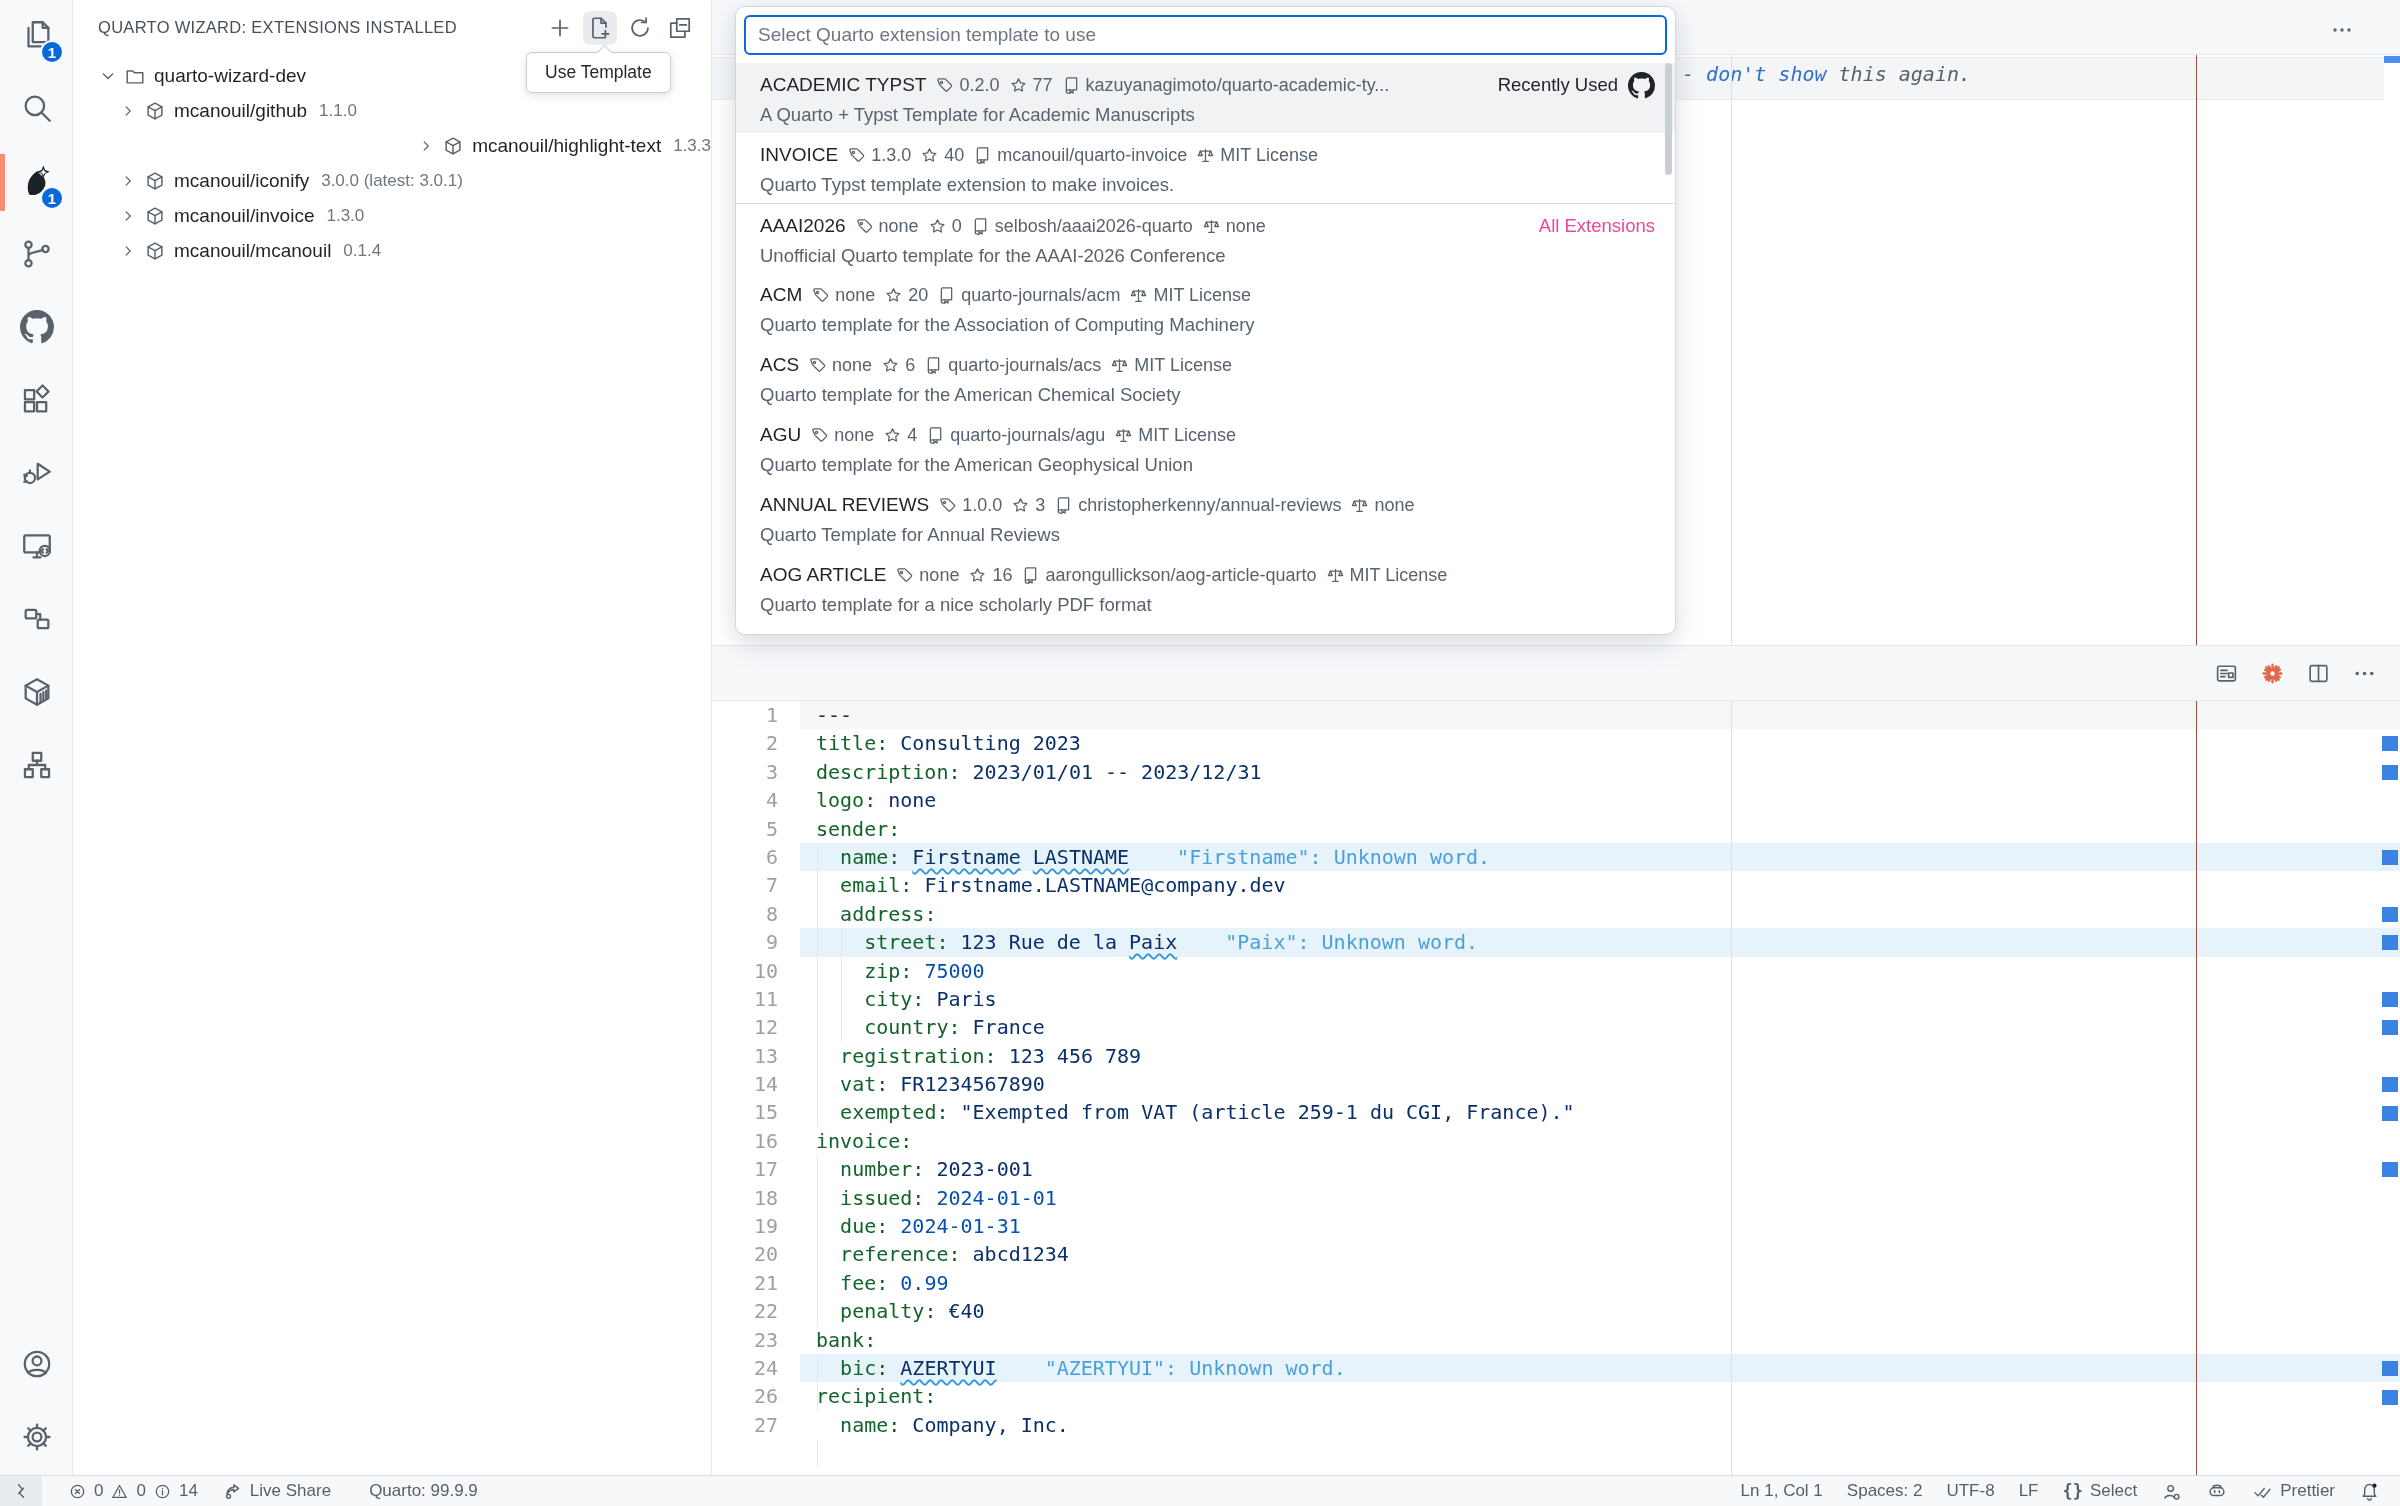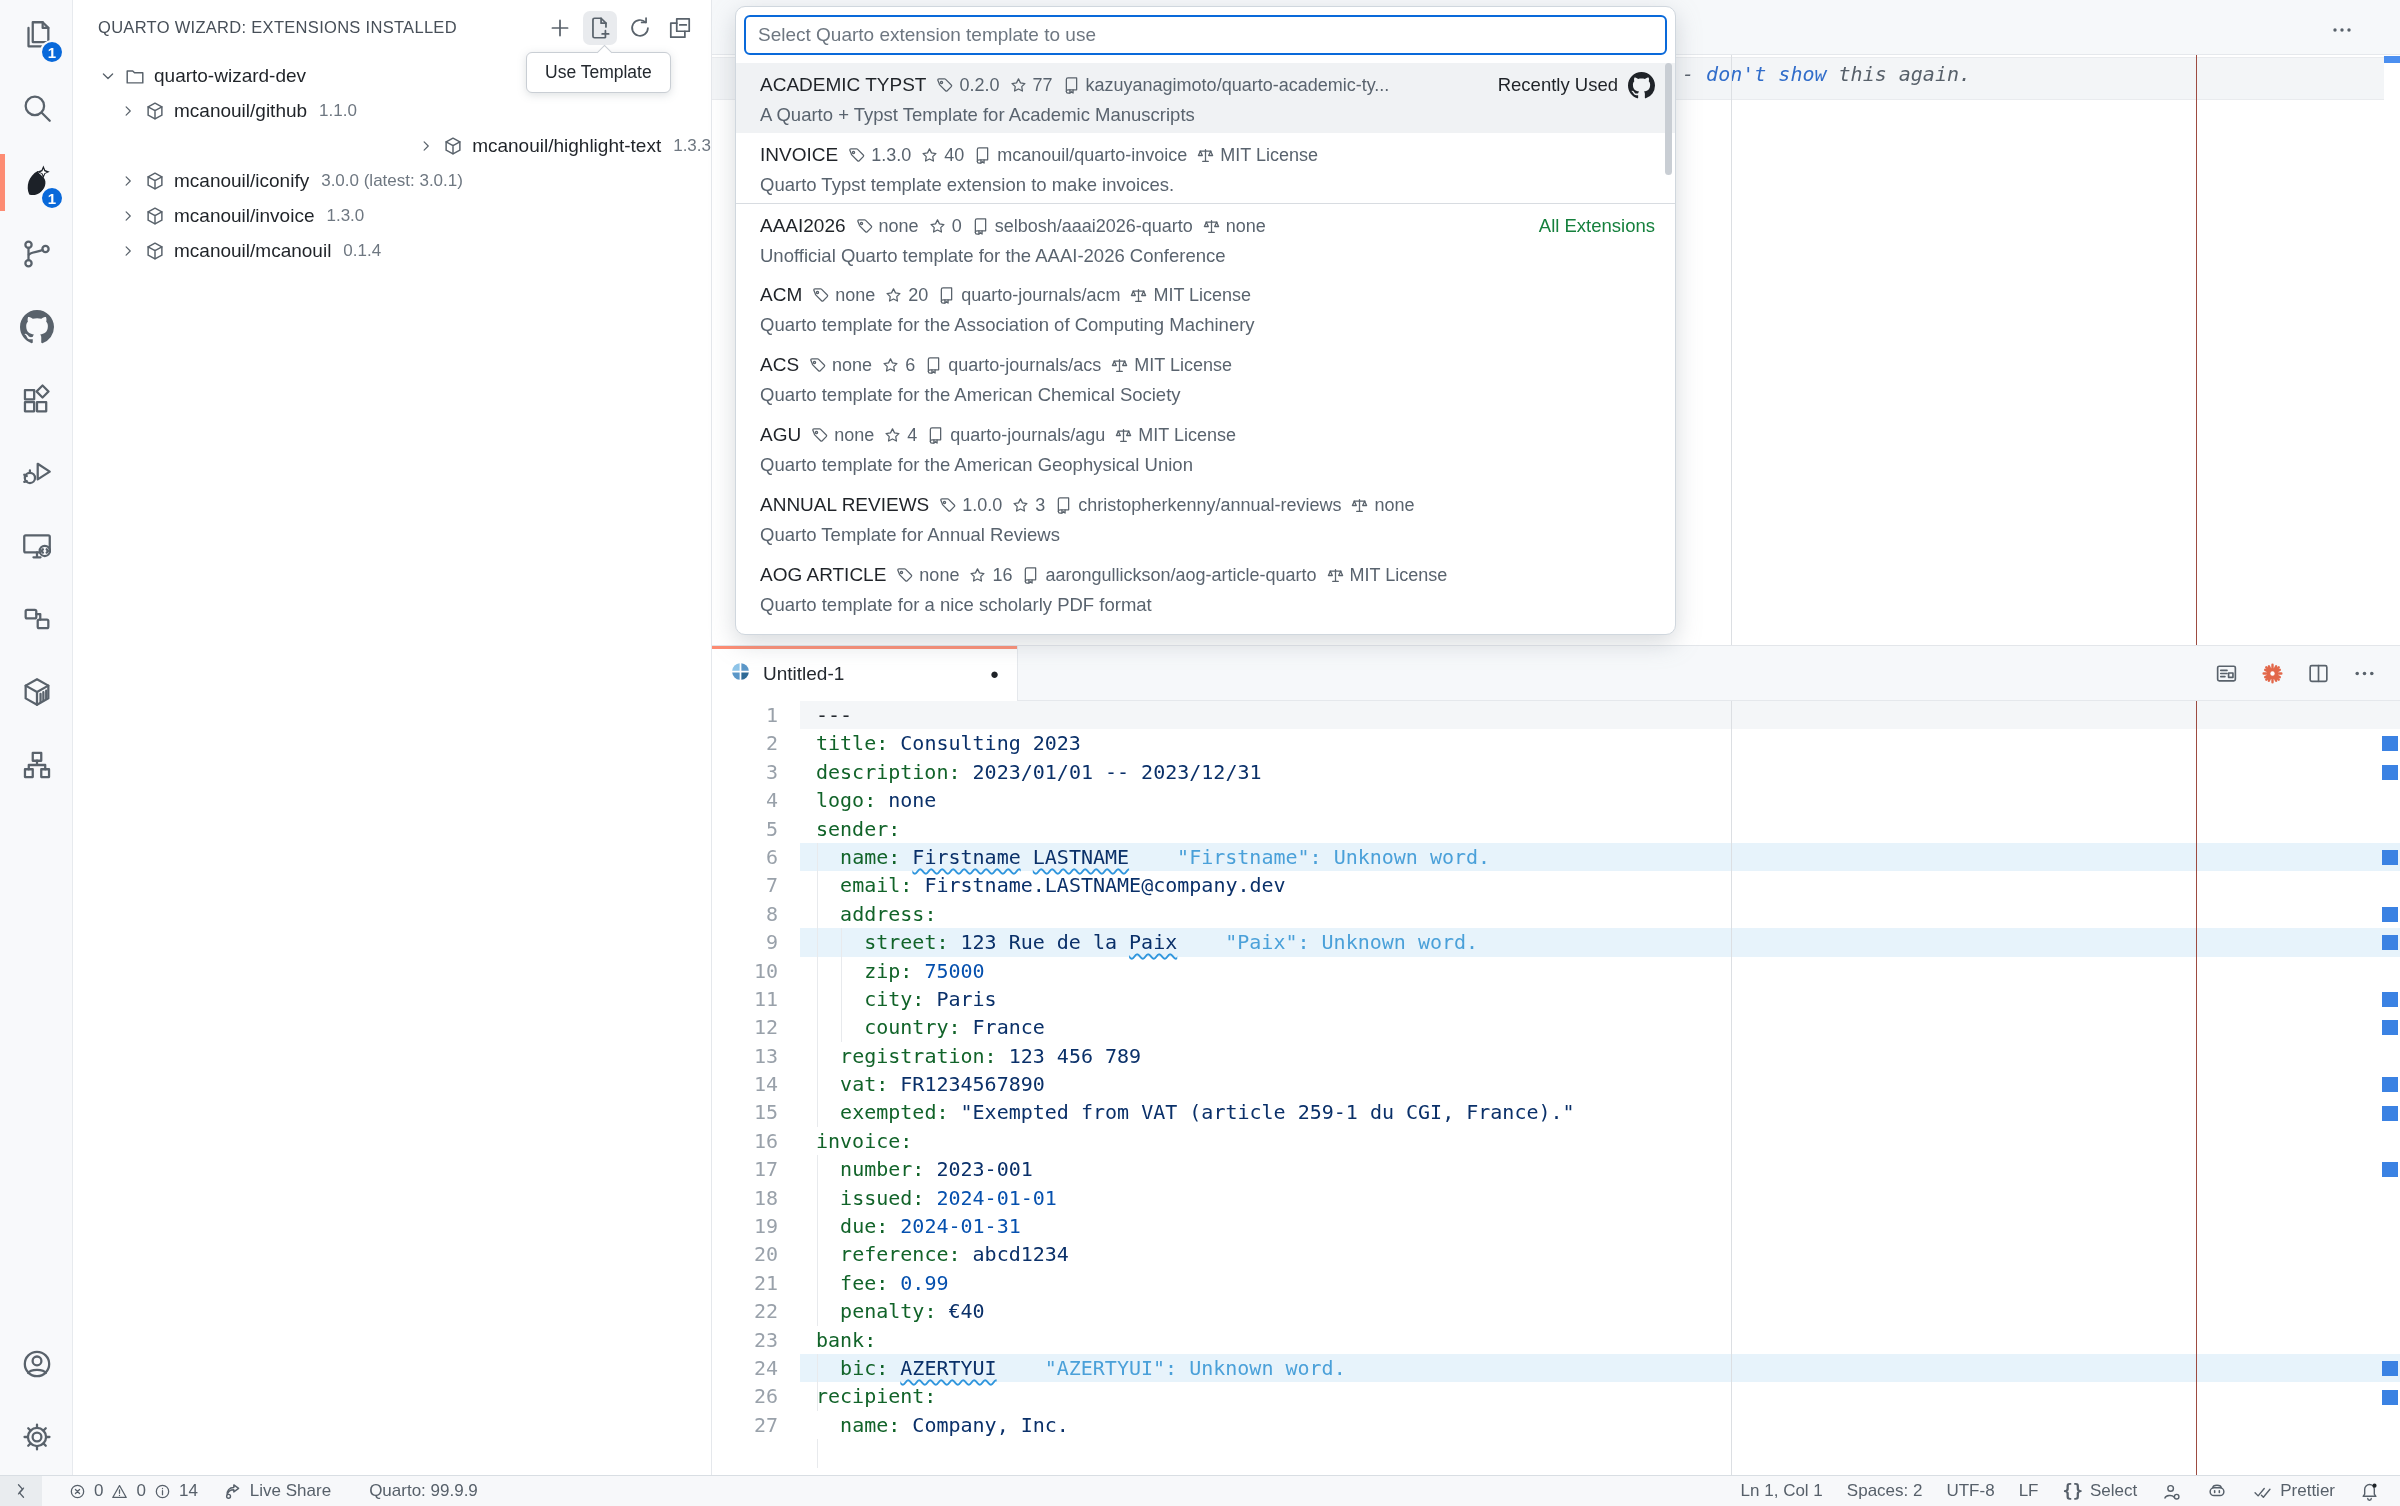--- a/index.html
+++ b/index.html
@@ -353,31 +353,20 @@
       </div>
     <div class="cur-line-top"></div>
     <div id="top-fragment"><span style="color: rgb(87, 96, 106);">- </span><span style="color: rgb(49, 109, 202);">don't show</span><span style="color: rgb(87, 96, 106);"> this again.</span></div>
   <div class="ruler" style="left: 1019px; top: 55px; height: 590px; background: rgb(220, 223, 227);"></div>
       <div class="ruler" style="left: 1484px; top: 55px; height: 590px; background: rgb(157, 75, 65);"></div>
       <div style="position: absolute; left: 1672px; top: 56px; width: 16px; height: 7px; background: rgb(75, 143, 240);"></div>
     </div>
 
   <div id="editor-bottom">
     <div id="tabbar">
-      <div id="tab-active">
-        <div class="tab-topborder"></div>
-        <span id="tab-icon"><svg width="21" height="21" viewBox="0 0 24 24">
-              <path fill="#8ec4e8" d="M11 11H2.5A9.5 9.5 0 0 1 11 2.5z"></path>
-              <path fill="#5b97c8" d="M13 2.5A9.5 9.5 0 0 1 21.5 11H13z"></path>
-              <path fill="#5b97c8" d="M2.5 13H11v8.5A9.5 9.5 0 0 1 2.5 13z"></path>
-              <path fill="#2f6a96" d="M13 13h8.5A9.5 9.5 0 0 1 13 21.5z"></path>
-            </svg></span>
-        <span id="tab-title">Untitled-1</span>
-        <span id="tab-dirty">●</span>
-      </div>
       <div id="tab-actions">
           <div class="tab-act">
             <svg width="25" height="25" viewBox="0 0 24 24" fill="none" stroke="currentColor" stroke-width="1.6" stroke-linecap="round" stroke-linejoin="round">
               <rect x="3.5" y="5" width="17" height="14" rx="1.5"></rect>
               <path d="M6.5 9h6M6.5 12h6M6.5 15h4"></path>
               <rect x="14" y="11.5" width="4.2" height="4.2"></rect>
             </svg>
           </div>
           <div class="tab-act">
             <svg width="25" height="25" viewBox="0 0 24 24" stroke="#e2684a" stroke-width="2.3" stroke-linecap="round">
@@ -570,21 +559,21 @@
             <span class="qp-meta">
               <span class="m-icon">
                 <svg width="19" height="19" viewBox="0 0 24 24" fill="none" stroke="currentColor" stroke-width="1.6" stroke-linecap="round" stroke-linejoin="round">
                   <path d="M12 4.5v15M8.5 19.5h7M5 6.5h14"></path>
                   <path d="M5.5 6.5L3 12h5L5.5 6.5zM18.5 6.5L16 12h5l-2.5-5.5z"></path>
                 </svg>
               </span>
               <span>none</span>
             </span>
             <span class="qp-right">
-              <span class="qp-right-label" style="color: #15803d; text-align: right;">All Extensions</span>
+              <span class="qp-right-label" style="color: #ec4899; text-align: right;">All Extensions</span>
             </span>
           </div>
           <div class="qp-desc">Unofficial Quarto template for the AAAI-2026 Conference</div>
         </div>
         <div class="qp-row">
           <div class="qp-line1">
             <span class="qp-name">ACM</span>
             <span class="qp-meta">
               <span class="m-icon">
                 <svg width="19" height="19" viewBox="0 0 24 24" fill="none" stroke="currentColor" stroke-width="1.6" stroke-linecap="round" stroke-linejoin="round">

